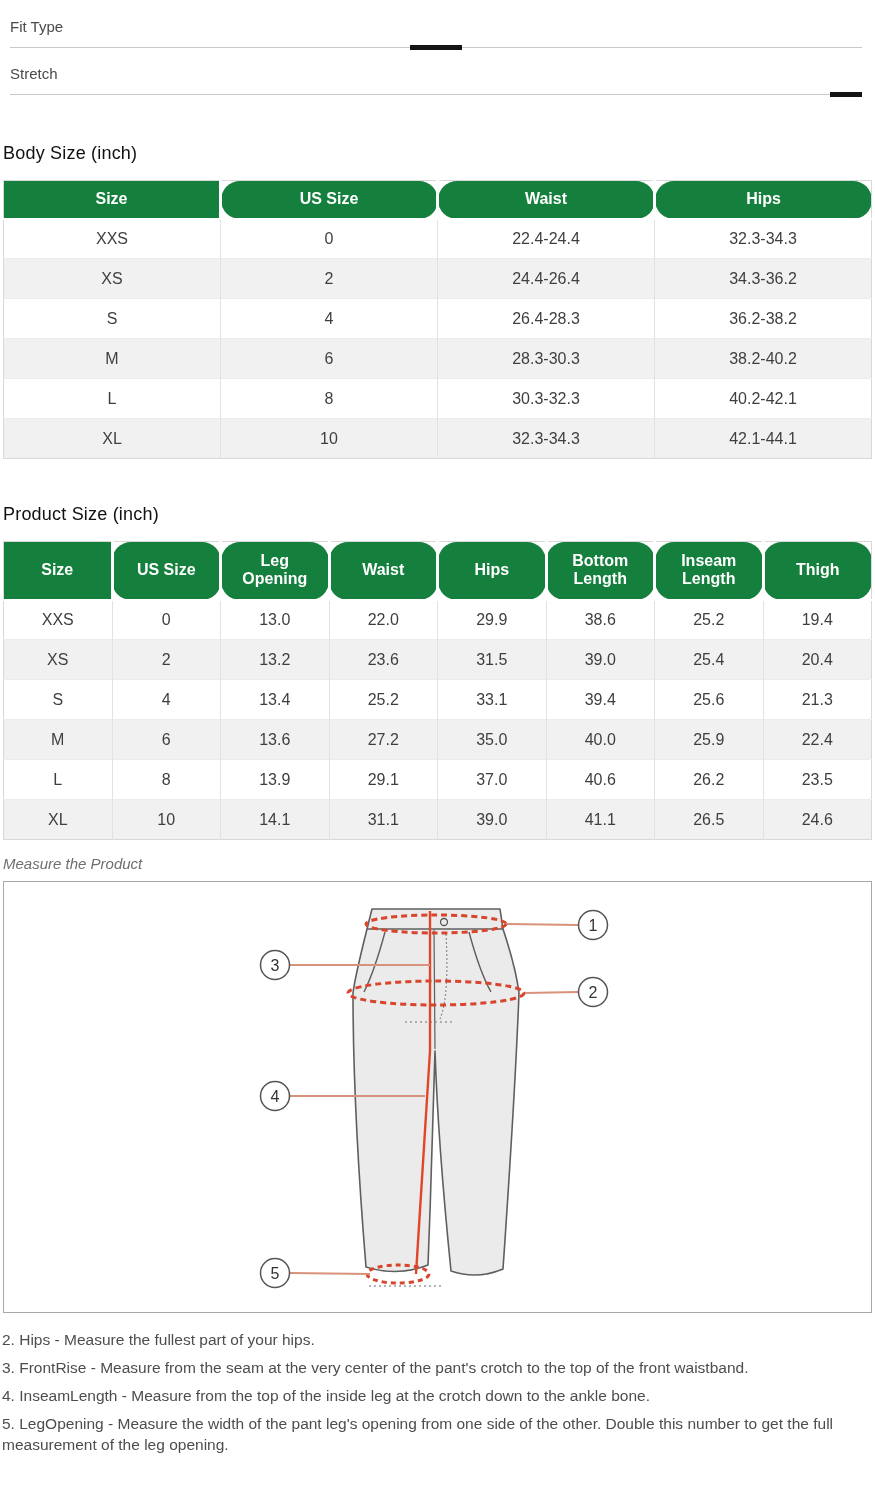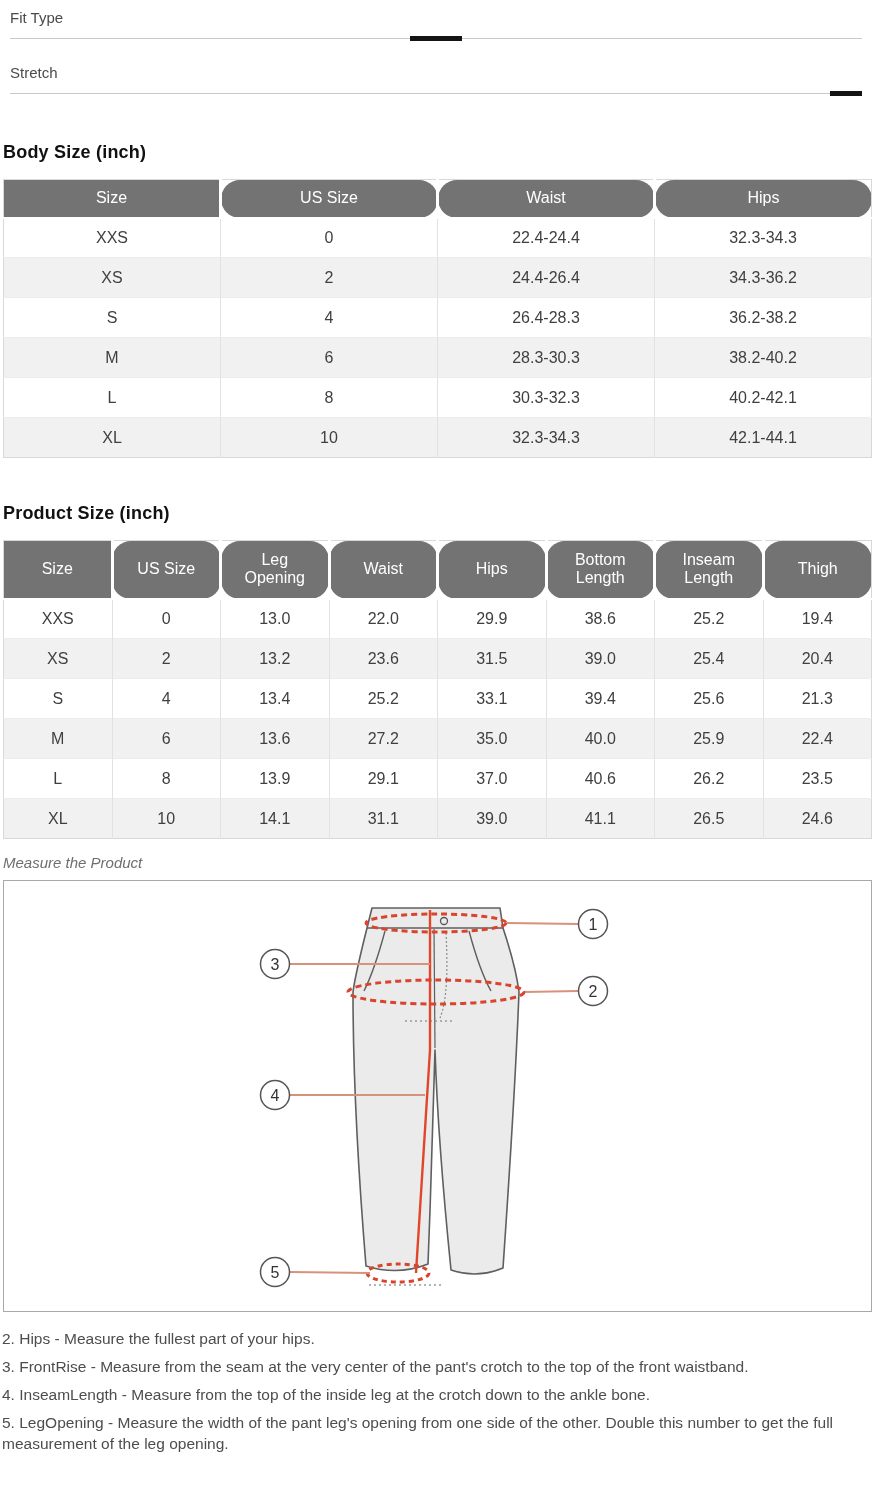--- a/index.html
+++ b/index.html
@@ -4,42 +4,42 @@
 <style>
   * { margin:0; padding:0; box-sizing:border-box; }
   html,body { background:#fff; }
   body {
     width:875px; height:1500px; overflow:hidden;
     font-family:"Liberation Sans","DejaVu Sans",sans-serif;
     color:#3f3f3f;
   }
 
   
-  .scales { padding:9px 13px 0 10px; }
+  .scales { padding:18px 13px 0 10px; }
   .scale-label { font-size:15px; color:#4a4a4a; }
   .scale-track { position:relative; height:6px; margin-top:10px; }
   .scale-track .line { position:absolute; left:0; right:0; top:2px; height:1px; background:#c9c9c9; }
   .scale-track .marker { position:absolute; top:0; height:5px; background:#141414; }
   .marker-fit { left:calc(50% - 26px); width:52px; }
   .marker-stretch { right:0; width:32px; }
   .scale-options { display:flex; justify-content:space-between; margin-top:7px; font-size:15px; color:#555; }
-  .scale + .scale { margin-top:22px; }
-
-  
-  .section-heading { font-size:18px; font-weight:bold; color:#111; margin:45px 0 0 3px; letter-spacing:.2px; }
+  .scale + .scale { margin-top:14px; }
+
+  
+  .section-heading { font-size:18px; font-weight:normal; color:#111; margin:45px 0 0 3px; letter-spacing:.2px; }
 
   
   table.size-table {
     width:869px; margin:16px 0 0 3px;
     border-collapse:collapse; table-layout:fixed;
     border:1px solid #d8d8d8;
     text-align:center; font-size:16px;
   }
   table.size-table thead th {
-    background:#737373; color:#fff; font-weight:normal;
+    background:#15803d; color:#fff; font-weight:bold;
     padding:6px 12px; line-height:1.15;
   }
   table.size-table thead th + th { border-left:3px solid #fff;border-radius:19px; }
   table.size-table thead tr { border-bottom:2px solid #fff; }
   .body-table thead th { height:38px; }
   .product-table thead th { height:58px; }
   table.size-table tbody td {
     height:40px; color:#3f3f3f;
     border-left:1px solid #e2e2e2; border-top:1px solid #ececec;
   }

